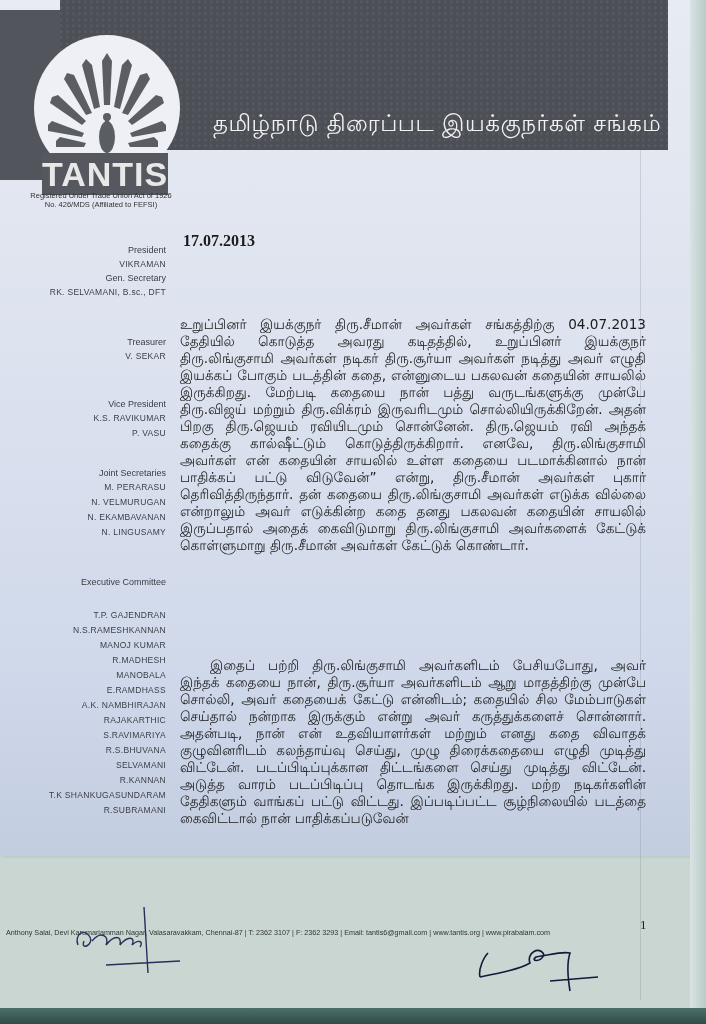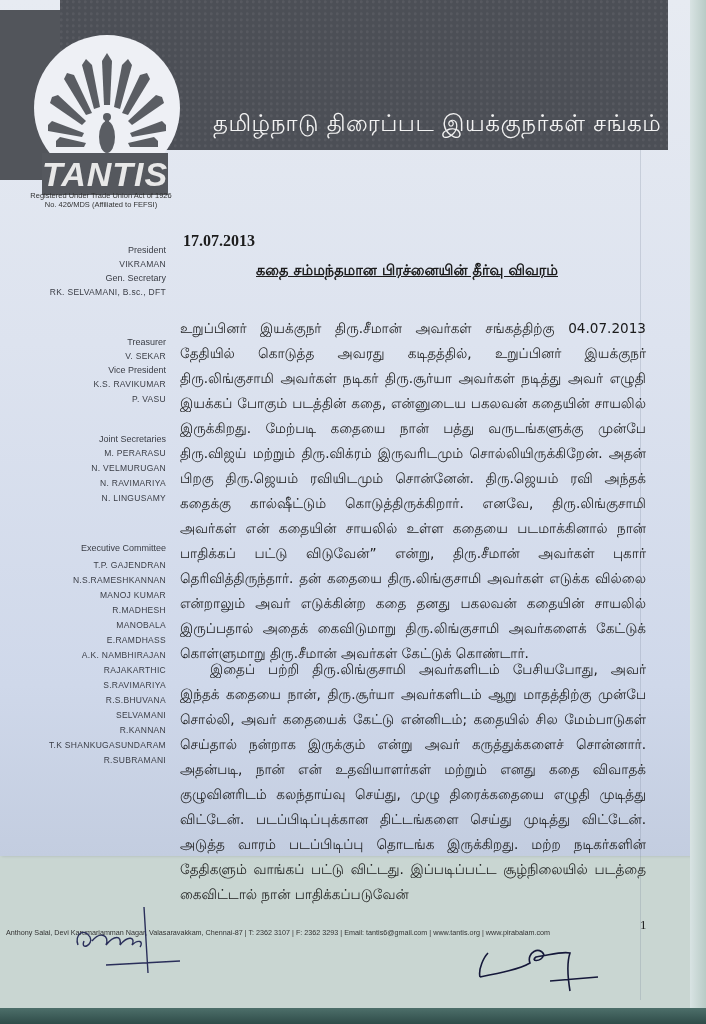--- a/index.html
+++ b/index.html
@@ -29,21 +29,21 @@
     }
     .banner-left {
       position:absolute; left:0; top:10px; width:70px; height:170px; background:#52555b;
     }
     .banner-title {
       position:absolute; left:213px; top:110px; font-size:23px; color:#f2f2f2;
       font-family:"DejaVu Sans", sans-serif; letter-spacing:0.5px;
     }
 
     .logo {
-      position:absolute; left:34px; top:35px; width:146px; height:150px;font-style:italic;
+      position:absolute; left:34px; top:35px; width:146px; height:150px;
     }
     .logo-circle {
       position:absolute; left:0; top:0; width:146px; height:146px; border-radius:50%;
       background:#eef0f5;
     }
     .logo-word {
       position:absolute; left:8px; top:118px; width:126px; height:42px; background:#55585e;
       color:#e8e8e8; font-family:"Liberation Sans", sans-serif; font-weight:bold; font-size:34px;
       text-align:center; line-height:42px; letter-spacing:1px;
     }
@@ -62,21 +62,21 @@
     .date {
       position:absolute; left:183px; top:232px; font-family:"Liberation Serif", serif;
       font-weight:bold; font-size:16px; color:#1c1c1c;
     }
     .subject {
       position:absolute; left:182px; top:258px; width:450px; text-align:center;
       font-size:14.5px; line-height:24px; font-weight:bold; color:#1b1b1b;
       text-decoration:underline;
     }
     .body-text {
-      position:absolute; left:180px; width:466px; font-size:13.6px; line-height:25px;
+      position:absolute; left:180px; width:466px; font-size:13.6px; line-height:17px;
       color:#1b1b1b; text-align:justify;
     }
     .p1 { top:316px; }
     .p2 { top:657px; text-indent:30px; }
     .footer {
       position:absolute; left:6px; top:928px; width:620px; font-size:7.2px; color:#333;
       font-family:"Liberation Sans", sans-serif; white-space:nowrap;
     }
     .page-num {
       position:absolute; left:640px; top:917px; font-family:"Liberation Serif", serif; font-size:13px; color:#222;
@@ -119,58 +119,57 @@
 
   <div class="side">
     <div style="">
       <div class="side-role">President</div>
       <div class="side-name">VIKRAMAN</div>
     </div>
     <div style="margin-bottom:36px">
       <div class="side-role">Gen. Secretary</div>
       <div class="side-name">RK. SELVAMANI, B.sc., DFT</div>
     </div>
-    <div style="">
+    <div style="margin-bottom:34px">
       <div class="side-role">Treasurer</div>
       <div class="side-name">V. SEKAR</div>
     </div>
     <div style="margin-bottom:26px">
       <div class="side-role">Vice President</div>
       <div class="side-name">K.S. RAVIKUMAR</div>
       <div class="side-name">P. VASU</div>
     </div>
     <div style="margin-bottom:36px">
       <div class="side-role">Joint Secretaries</div>
       <div class="side-name">M. PERARASU</div>
       <div class="side-name">N. VELMURUGAN</div>
-      <div class="side-name">N. RAVIMARIYA</div>
+      <div class="side-name">N. EKAMBAVANAN</div>
       <div class="side-name">N. LINGUSAMY</div>
     </div>
     <div>
-      <div class="side-role" style="margin-bottom:3px">Executive Committee</div>
+      <div class="side-role" style="margin-bottom:19px">Executive Committee</div>
       <div class="side-name">T.P. GAJENDRAN</div>
       <div class="side-name">N.S.RAMESHKANNAN</div>
       <div class="side-name">MANOJ KUMAR</div>
       <div class="side-name">R.MADHESH</div>
       <div class="side-name">MANOBALA</div>
       <div class="side-name">E.RAMDHASS</div>
       <div class="side-name">A.K. NAMBHIRAJAN</div>
       <div class="side-name">RAJAKARTHIC</div>
       <div class="side-name">S.RAVIMARIYA</div>
       <div class="side-name">R.S.BHUVANA</div>
       <div class="side-name">SELVAMANI</div>
       <div class="side-name">R.KANNAN</div>
       <div class="side-name">T.K SHANKUGASUNDARAM</div>
       <div class="side-name">R.SUBRAMANI</div>
     </div>
   </div>
 
   <div class="date">17.07.2013</div>
   <div class="subject">
-    <div>கதை சம்மந்தமான பிரச்னையின் தீர்வு விவரம்</div>
   </div>
 
   <div class="body-text p1">உறுப்பினர் இயக்குநர் திரு.சீமான் அவர்கள் சங்கத்திற்கு 04.07.2013 தேதியில் கொடுத்த அவரது கடிதத்தில், உறுப்பினர் இயக்குநர் திரு.லிங்குசாமி அவர்கள் நடிகர் திரு.சூர்யா அவர்கள் நடித்து அவர் எழுதி இயக்கப் போகும் படத்தின் கதை, என்னுடைய பகலவன் கதையின் சாயலில் இருக்கிறது. மேற்படி கதையை நான் பத்து வருடங்களுக்கு முன்பே திரு.விஜய் மற்றும் திரு.விக்ரம் இருவரிடமும் சொல்லியிருக்கிறேன். அதன் பிறகு திரு.ஜெயம் ரவியிடமும் சொன்னேன். திரு.ஜெயம் ரவி அந்தக் கதைக்கு கால்ஷீட்டும் கொடுத்திருக்கிறார். எனவே, திரு.லிங்குசாமி அவர்கள் என் கதையின் சாயலில் உள்ள கதையை படமாக்கினால் நான் பாதிக்கப் பட்டு விடுவேன்” என்று, திரு.சீமான் அவர்கள் புகார் தெரிவித்திருந்தார். தன் கதையை திரு.லிங்குசாமி அவர்கள் எடுக்க வில்லை என்றாலும் அவர் எடுக்கின்ற கதை தனது பகலவன் கதையின் சாயலில் இருப்பதால் அதைக் கைவிடுமாறு திரு.லிங்குசாமி அவர்களைக் கேட்டுக் கொள்ளுமாறு திரு.சீமான் அவர்கள் கேட்டுக் கொண்டார்.</div>
   <div class="body-text p2">இதைப் பற்றி திரு.லிங்குசாமி அவர்களிடம் பேசியபோது, அவர் இந்தக் கதையை நான், திரு.சூர்யா அவர்களிடம் ஆறு மாதத்திற்கு முன்பே சொல்லி, அவர் கதையைக் கேட்டு என்னிடம்; கதையில் சில மேம்பாடுகள் செய்தால் நன்றாக இருக்கும் என்று அவர் கருத்துக்களைச் சொன்னார். அதன்படி, நான் என் உதவியாளர்கள் மற்றும் எனது கதை விவாதக் குழுவினரிடம் கலந்தாய்வு செய்து, முழு திரைக்கதையை எழுதி முடித்து விட்டேன். படப்பிடிப்புக்கான திட்டங்களை செய்து முடித்து விட்டேன். அடுத்த வாரம் படப்பிடிப்பு தொடங்க இருக்கிறது. மற்ற நடிகர்களின் தேதிகளும் வாங்கப் பட்டு விட்டது. இப்படிப்பட்ட சூழ்நிலையில் படத்தை கைவிட்டால் நான் பாதிக்கப்படுவேன்</div>
 
   <div class="page-num">1</div>
   <div class="footer">Anthony Salai, Devi Karumariamman Nagar, Valasaravakkam, Chennai-87 | T: 2362 3107 | F: 2362 3293 | Email: tantis6@gmail.com | www.tantis.org | www.pirabalam.com</div>
 
   <svg class="sig" style="left:70px;top:905px" width="120" height="70" viewBox="0 0 120 70">
     <path d="M8,40 C4,30 14,22 20,32 C24,40 10,46 14,36 M22,36 C30,26 40,30 36,40 C44,30 52,30 50,40 C58,30 66,32 62,40 C68,34 74,36 70,42 M36,60 L110,56 M74,2 L78,68" fill="none" stroke="#2a2f5a" stroke-width="1.4"></path>

